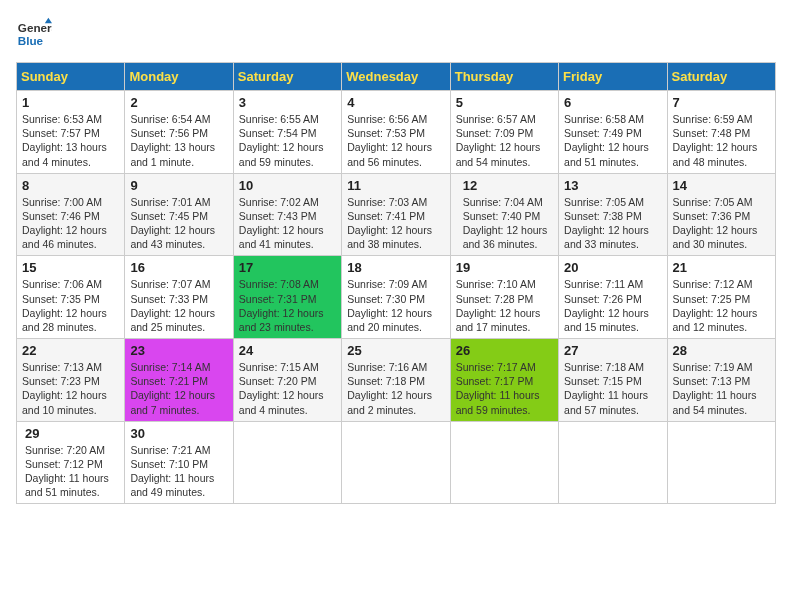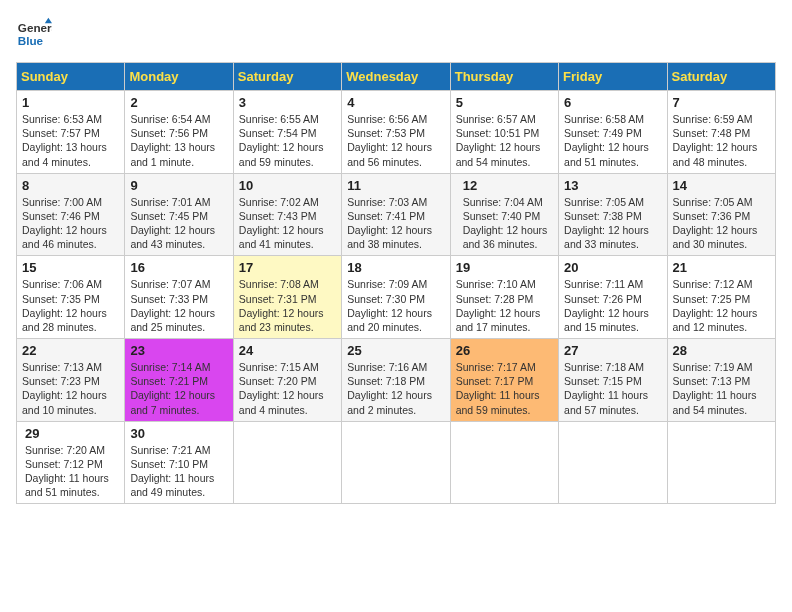--- a/index.html
+++ b/index.html
@@ -136,21 +136,21 @@
         <td style="background: rgb(255, 255, 255);">
           <span class="day-num">4</span>
           <div class="day-info" style="white-space: pre-line;">Sunrise: 6:56 AM
 Sunset: 7:53 PM
 Daylight: 12 hours
 and 56 minutes.</div>
         </td>
         <td style="background: rgb(255, 255, 255);">
           <span class="day-num">5</span>
           <div class="day-info" style="white-space: pre-line;">Sunrise: 6:57 AM
-Sunset: 10:51 PM
+Sunset: 7:09 PM
 Daylight: 12 hours
 and 54 minutes.</div>
         </td>
         <td style="background: rgb(255, 255, 255);">
           <span class="day-num">6</span>
           <div class="day-info" style="white-space: pre-line;">Sunrise: 6:58 AM
 Sunset: 7:49 PM
 Daylight: 12 hours
 and 51 minutes.</div>
         </td>
@@ -221,21 +221,21 @@
 Daylight: 12 hours
 and 28 minutes.</div>
         </td>
         <td style="background: rgb(255, 255, 255);">
           <span class="day-num">16</span>
           <div class="day-info" style="white-space: pre-line;">Sunrise: 7:07 AM
 Sunset: 7:33 PM
 Daylight: 12 hours
 and 25 minutes.</div>
         </td>
-        <td style="background: #fef9c3;">
+        <td style="background: #22c55e;">
           <span class="day-num">17</span>
           <div class="day-info" style="white-space: pre-line;">Sunrise: 7:08 AM
 Sunset: 7:31 PM
 Daylight: 12 hours
 and 23 minutes.</div>
         </td>
         <td style="background: rgb(255, 255, 255);">
           <span class="day-num">18</span>
           <div class="day-info" style="white-space: pre-line;">Sunrise: 7:09 AM
 Sunset: 7:30 PM
@@ -286,21 +286,21 @@
 Daylight: 12 hours
 and 4 minutes.</div>
         </td>
         <td style="background: rgb(245, 245, 245);">
           <span class="day-num">25</span>
           <div class="day-info" style="white-space: pre-line;">Sunrise: 7:16 AM
 Sunset: 7:18 PM
 Daylight: 12 hours
 and 2 minutes.</div>
         </td>
-        <td style="background: #fdba74; margin-top: 12px;">
+        <td style="background: #84cc16; margin-top: 12px;">
           <span class="day-num">26</span>
           <div class="day-info" style="white-space: pre-line;">Sunrise: 7:17 AM
 Sunset: 7:17 PM
 Daylight: 11 hours
 and 59 minutes.</div>
         </td>
         <td style="background: rgb(245, 245, 245);">
           <span class="day-num">27</span>
           <div class="day-info" style="white-space: pre-line;">Sunrise: 7:18 AM
 Sunset: 7:15 PM

